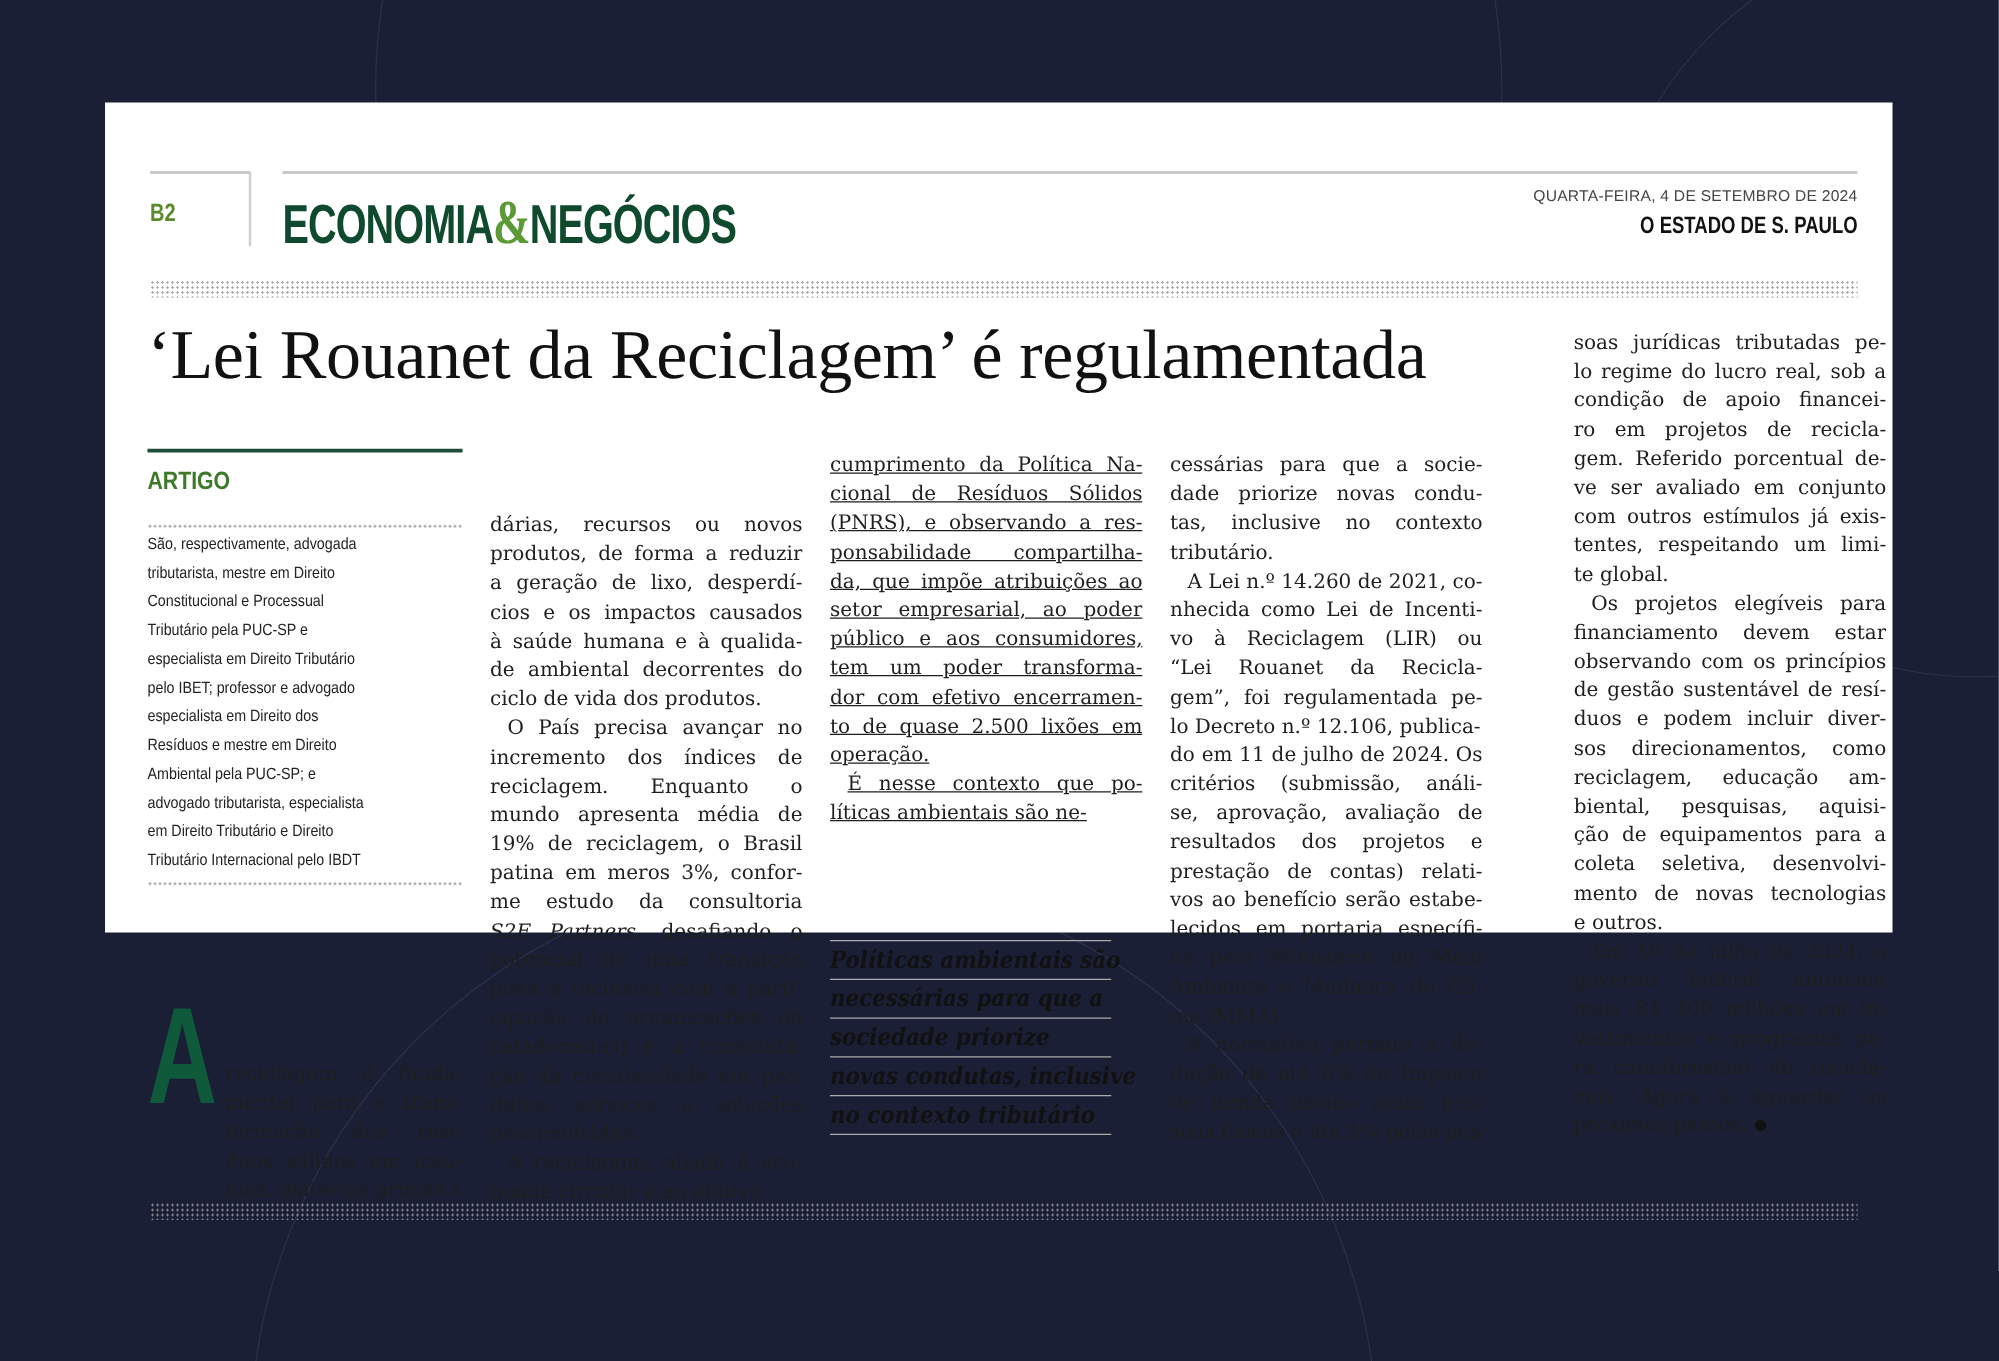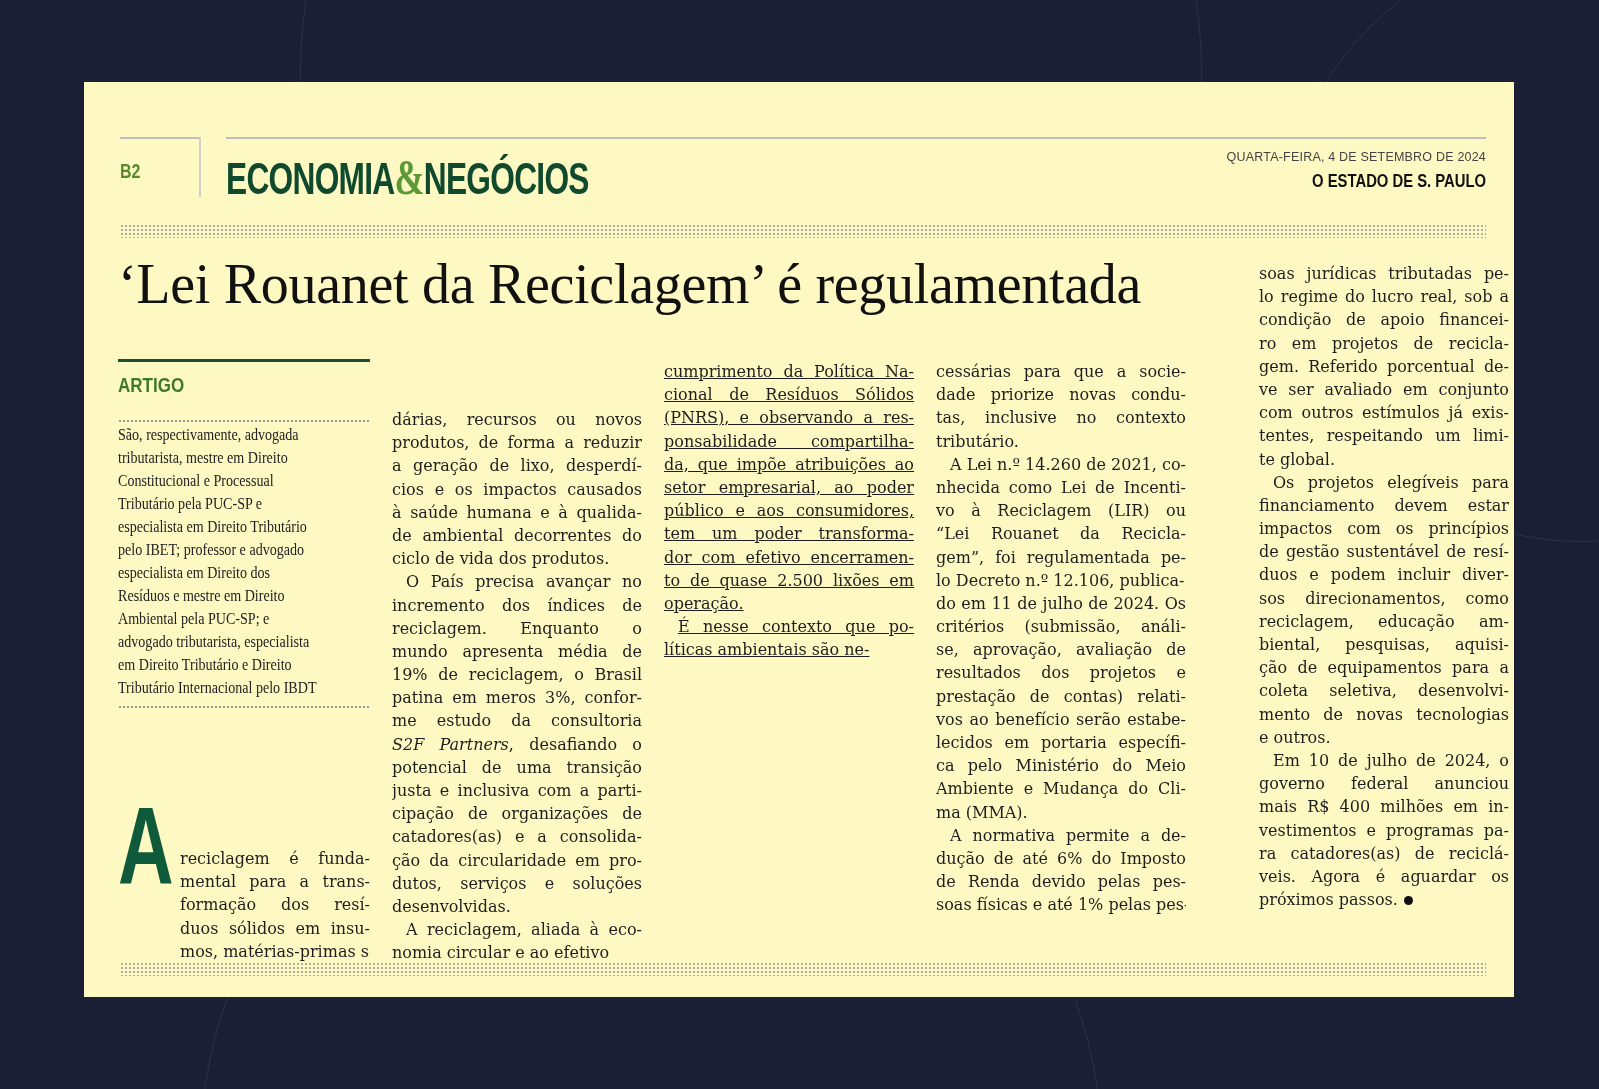--- a/index.html
+++ b/index.html
@@ -1,38 +1,38 @@
 <!DOCTYPE html>
 <html><head>
 <meta charset="utf-8">
 <style>
   html,body{margin:0;padding:0;}
   body{width:1599px;height:1089px;background:#1a1f36;position:relative;overflow:hidden;font-family:"DejaVu Serif",serif;}
   .bg-arc{position:absolute;border:1px solid rgba(120,130,170,0.18);border-radius:50%;}
-  .page{position:absolute;left:84px;top:82px;width:1430px;height:915px;background:#fef9c3;}
+  .page{position:absolute;left:84px;top:82px;width:1430px;height:664px;background:#ffffff;}
   .topline{position:absolute;top:55px;height:2px;background:#bfbfbf;}
   .vrule{position:absolute;left:115px;top:55px;width:2px;height:60px;background:#cfcfcf;}
   .pageno{position:absolute;left:36px;top:78px;font-family:"Liberation Sans",sans-serif;font-weight:700;font-size:20px;color:#5a8a2a;transform:scaleX(0.8);transform-origin:left;}
   .section{position:absolute;left:142px;top:66px;font-family:"Liberation Sans",sans-serif;font-weight:700;font-size:44px;color:#0f4a2e;letter-spacing:-1px;transform:scaleX(0.72);transform-origin:left;white-space:nowrap;}
   .section .amp{color:#5b9a36;font-family:"Liberation Serif",serif;font-weight:700;font-size:50px;}
   .dateline{position:absolute;right:28px;top:68px;font-family:"Liberation Sans",sans-serif;font-size:12.5px;color:#444;letter-spacing:0.2px;}
   .paper{position:absolute;right:28px;top:88px;font-family:"Liberation Sans",sans-serif;font-weight:700;font-size:19px;color:#111;transform:scaleX(0.78);transform-origin:right;}
   .dots{position:absolute;left:36px;right:28px;height:14px;background-image:radial-gradient(circle,#9a9a9a 0.9px,transparent 1.1px);background-size:4px 4px;opacity:0.8;}
   .headline{position:absolute;left:34px;top:170px;font-family:"Liberation Serif",serif;font-size:56px;color:#111;letter-spacing:-0.3px;white-space:nowrap;}
   .col{position:absolute;font-family:"DejaVu Serif",serif;font-size:16px;line-height:23.2px;color:#1e1e1e;}
   .col .ln{display:block;white-space:nowrap;overflow:hidden;text-align:justify;text-align-last:justify;height:23.2px;}
   .col .ln.last{text-align-last:left;}
   .col .ln.indent{padding-left:14px;}
   .sidebar{position:absolute;left:34px;top:266px;width:252px;margin-top:11px;}
   .sidebar .bar{height:3px;background:#1f4d38;}
   .sidebar .label{font-family:"Liberation Sans",sans-serif;font-weight:700;font-size:20px;color:#3c7a2a;margin-top:12px;transform:scaleX(0.85);transform-origin:left;}
   .sidebar .dotline{height:4px;margin-top:22px;background-image:radial-gradient(circle,#999 0.8px,transparent 1px);background-size:4px 4px;}
   .authors{margin-top:10px;font-family:"Liberation Sans",sans-serif;font-weight:700;font-size:19.5px;line-height:23px;color:#3c7a2a;}
   .authors span{display:inline-block;border-bottom:2px solid #c0392b;transform:scaleX(0.82);transform-origin:left;white-space:nowrap;}
-  .bio{font-family:Liberation Serif, serif;font-size:16px;line-height:23px;color:#222;}
+  .bio{font-family:Liberation Sans, sans-serif;font-size:13px;line-height:23px;color:#222;}
   .bio .ln{display:block;white-space:nowrap;transform:scaleX(0.88);transform-origin:left;}
   .dropcap{position:absolute;left:34px;top:717px;font-family:"Liberation Sans",sans-serif;font-weight:700;font-size:110px;line-height:92px;color:#0f5a3a;transform:scaleX(0.7);transform-origin:left;}
   .pullquote{position:absolute;left:580px;top:670px;width:250px;}
   .pullquote .pq{display:block;font-family:"DejaVu Serif",serif;font-style:italic;font-weight:700;font-size:19px;line-height:30px;color:#111;border-top:1px solid #aaa;white-space:nowrap;transform:scaleX(0.9);transform-origin:left;}
   .pullquote .pq:last-child{border-bottom:1px solid #aaa;}
   .endmark{display:inline-block;width:9px;height:9px;border-radius:50%;background:#111;margin-left:6px;vertical-align:middle;}
 </style>
 </head>
 <body>
 
@@ -119,20 +119,27 @@
       <span class="ln">setor empresarial, ao poder</span>
       <span class="ln">público e aos consumidores,</span>
       <span class="ln">tem um poder transforma-</span>
       <span class="ln">dor com efetivo encerramen-</span>
       <span class="ln">to de quase 2.500 lixões em</span>
       <span class="ln last">operação.</span>
       <span class="ln indent">É nesse contexto que po-</span>
       <span class="ln last">líticas ambientais são ne-</span>
     </div>
 
+  <div class="pullquote" id="pq">
+      <span class="pq">Políticas ambientais são</span>
+      <span class="pq">necessárias para que a</span>
+      <span class="pq">sociedade priorize</span>
+      <span class="pq">novas condutas, inclusive</span>
+      <span class="pq">no contexto tributário</span>
+    </div>
 
   <div class="col" id="col4" style="left:852px;top:278px;width:250px;">
       <span class="ln">cessárias para que a socie-</span>
       <span class="ln">dade priorize novas condu-</span>
       <span class="ln">tas, inclusive no contexto</span>
       <span class="ln last">tributário.</span>
       <span class="ln indent">A Lei n.º 14.260 de 2021, co-</span>
       <span class="ln">nhecida como Lei de Incenti-</span>
       <span class="ln">vo à Reciclagem (LIR) ou</span>
       <span class="ln">“Lei Rouanet da Recicla-</span>
@@ -158,21 +165,21 @@
       <span class="ln">lo regime do lucro real, sob a</span>
       <span class="ln">condição de apoio financei-</span>
       <span class="ln">ro em projetos de recicla-</span>
       <span class="ln">gem. Referido porcentual de-</span>
       <span class="ln">ve ser avaliado em conjunto</span>
       <span class="ln">com outros estímulos já exis-</span>
       <span class="ln">tentes, respeitando um limi-</span>
       <span class="ln last">te global.</span>
       <span class="ln indent">Os projetos elegíveis para</span>
       <span class="ln">financiamento devem estar</span>
-      <span class="ln">impactos com os princípios</span>
+      <span class="ln">observando com os princípios</span>
       <span class="ln">de gestão sustentável de resí-</span>
       <span class="ln">duos e podem incluir diver-</span>
       <span class="ln">sos direcionamentos, como</span>
       <span class="ln">reciclagem, educação am-</span>
       <span class="ln">biental, pesquisas, aquisi-</span>
       <span class="ln">ção de equipamentos para a</span>
       <span class="ln">coleta seletiva, desenvolvi-</span>
       <span class="ln">mento de novas tecnologias</span>
       <span class="ln last">e outros.</span>
       <span class="ln indent">Em 10 de julho de 2024, o</span>

